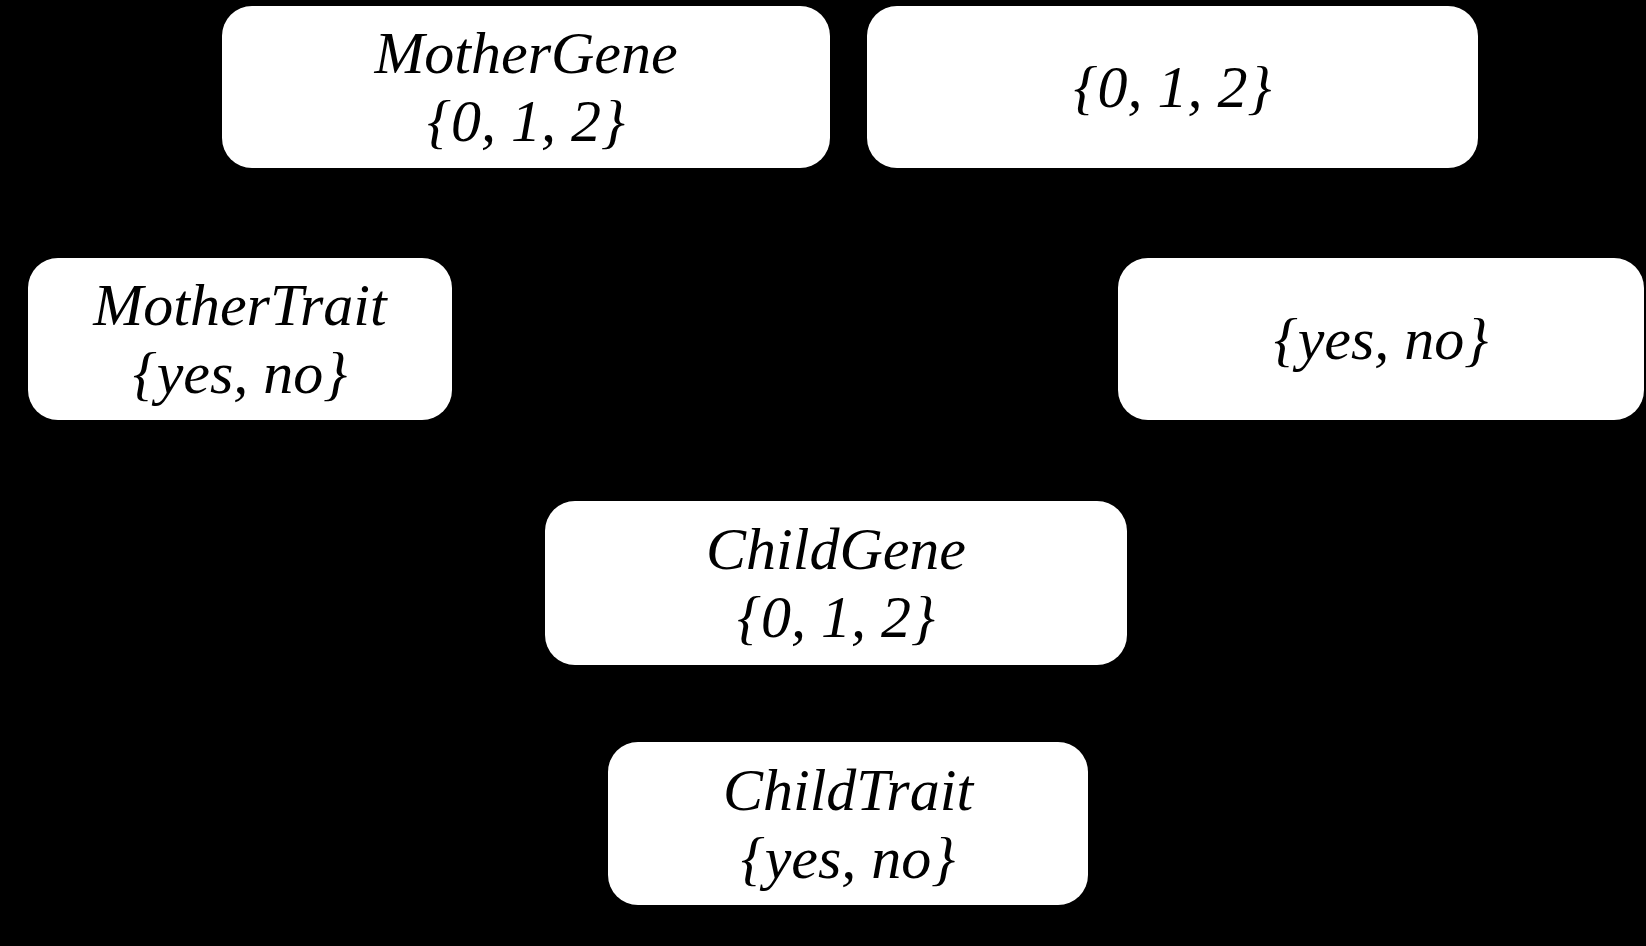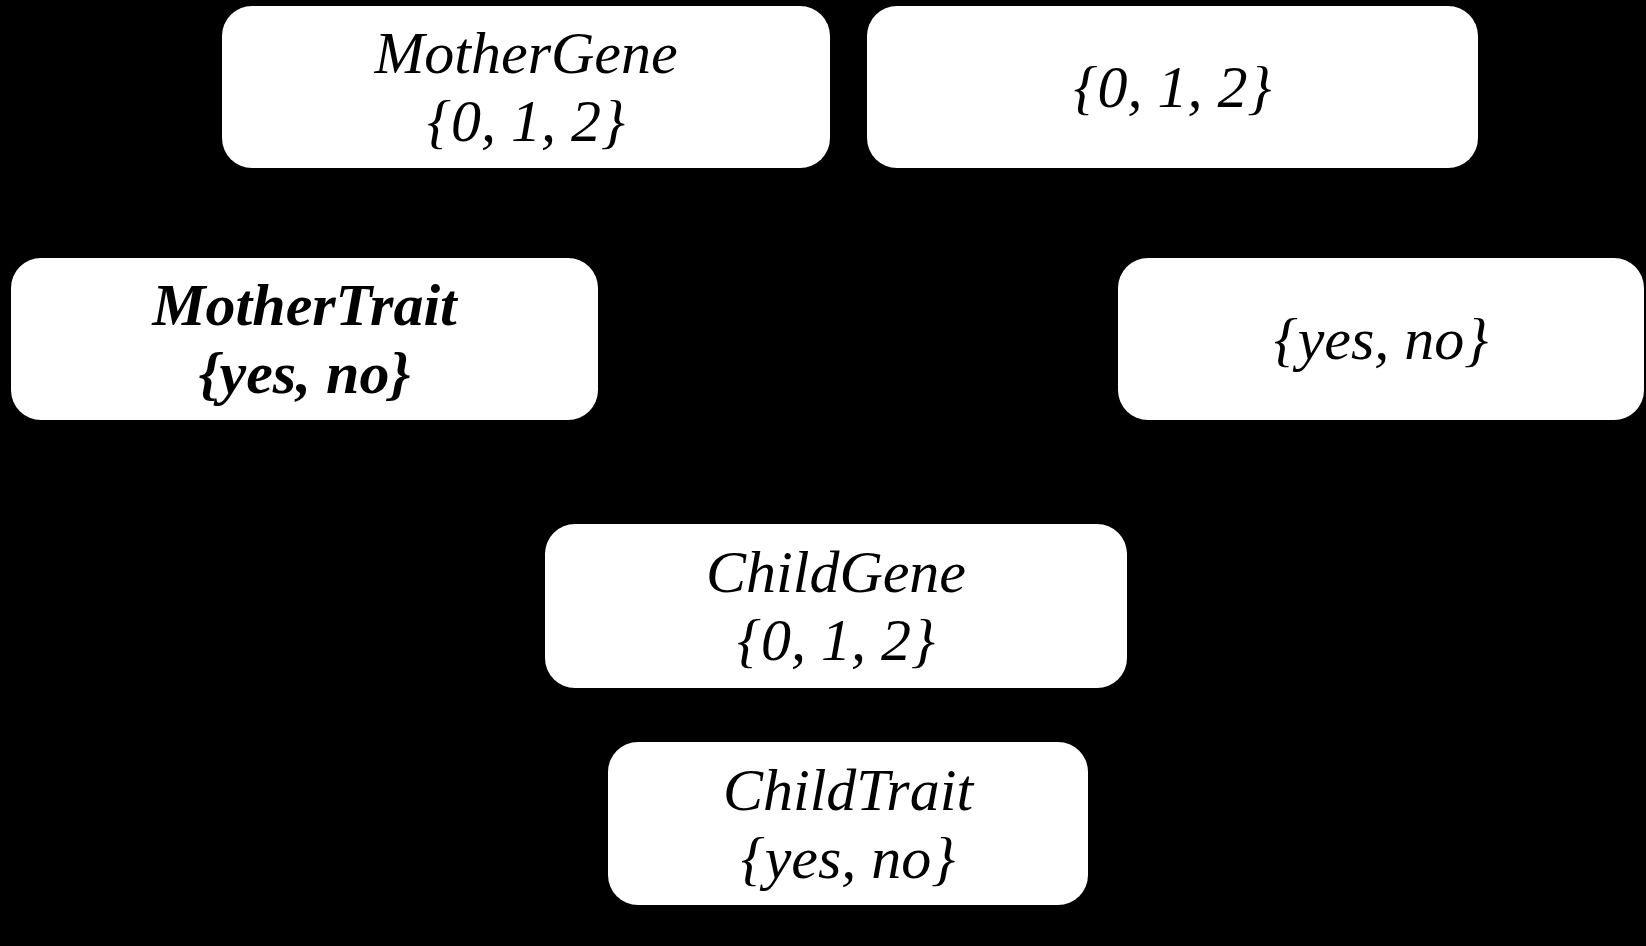--- a/index.html
+++ b/index.html
@@ -30,23 +30,23 @@
     align-items: center;
     justify-content: center;
     text-align: center;
     font-style: italic;
     font-size: 60px;
     line-height: 68px;
     white-space: nowrap;
   }
   #node-mother-gene  { left: 222px;  top: 6px;   width: 608px; height: 162px; }
   #node-father-gene  { left: 867px;  top: 6px;   width: 611px; height: 162px; }
-  #node-mother-trait { left: 11px;   top: 258px; width: 587px; height: 162px; font-weight: bold; }
+  #node-mother-trait { left: 28px;   top: 258px; width: 424px; height: 162px; }
   #node-father-trait { left: 1118px; top: 258px; width: 526px; height: 162px; }
-  #node-child-gene   { left: 545px;  top: 524px; width: 582px; height: 164px; }
+  #node-child-gene   { left: 545px;  top: 501px; width: 582px; height: 164px; }
   #node-child-trait  { left: 608px;  top: 742px; width: 480px; height: 163px; }
   .node-label, .node-values {
     display: block;
   }
 </style>
 </head>
 <body>
 
 <div class="diagram-canvas">
 

